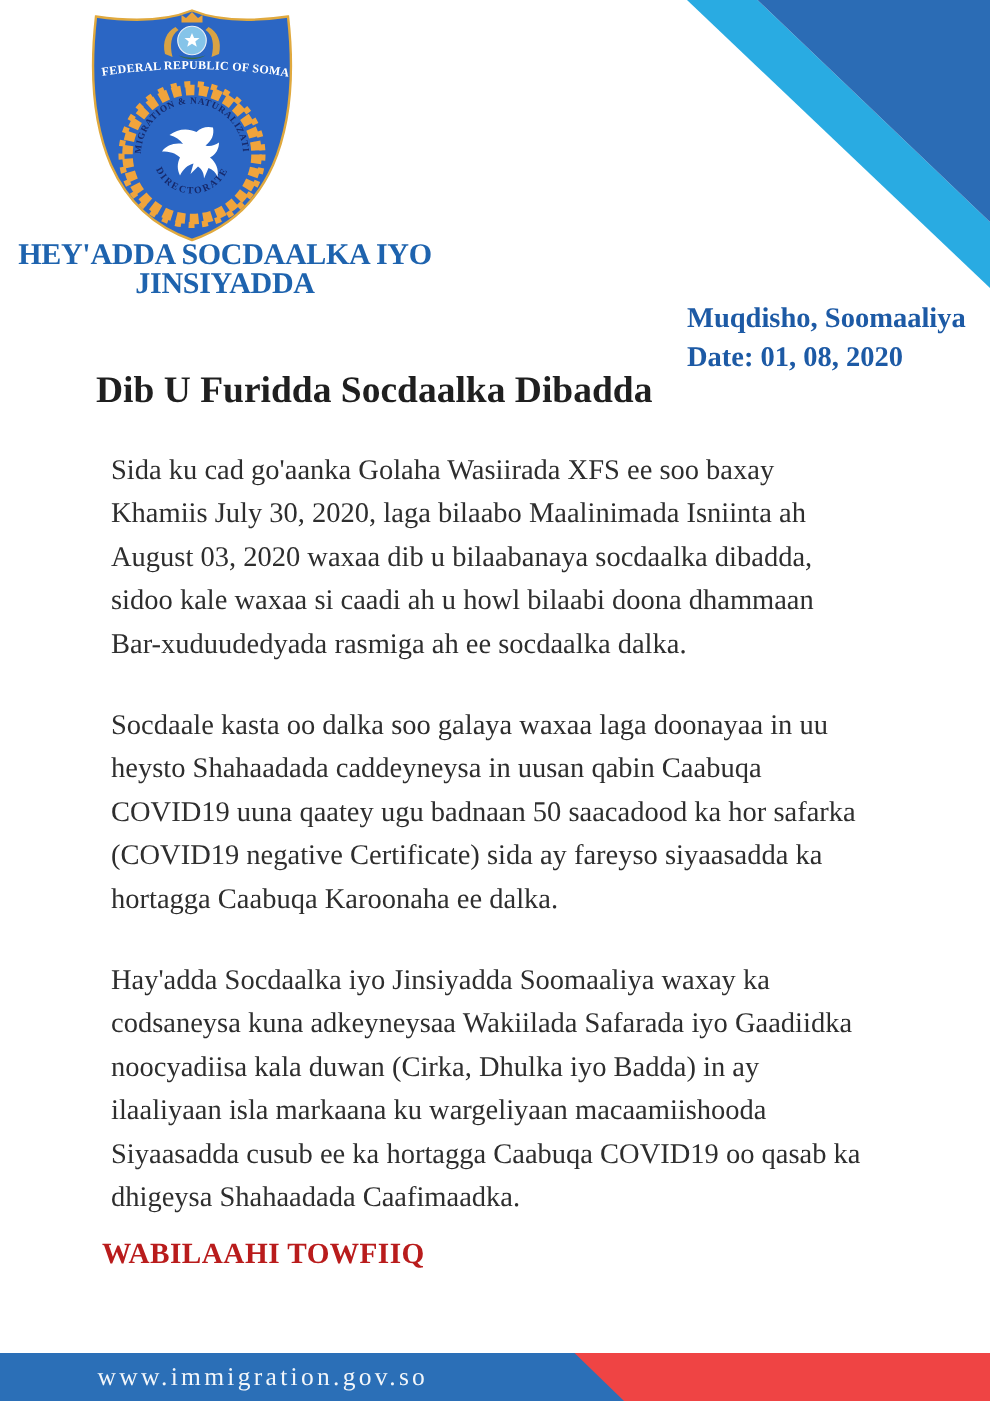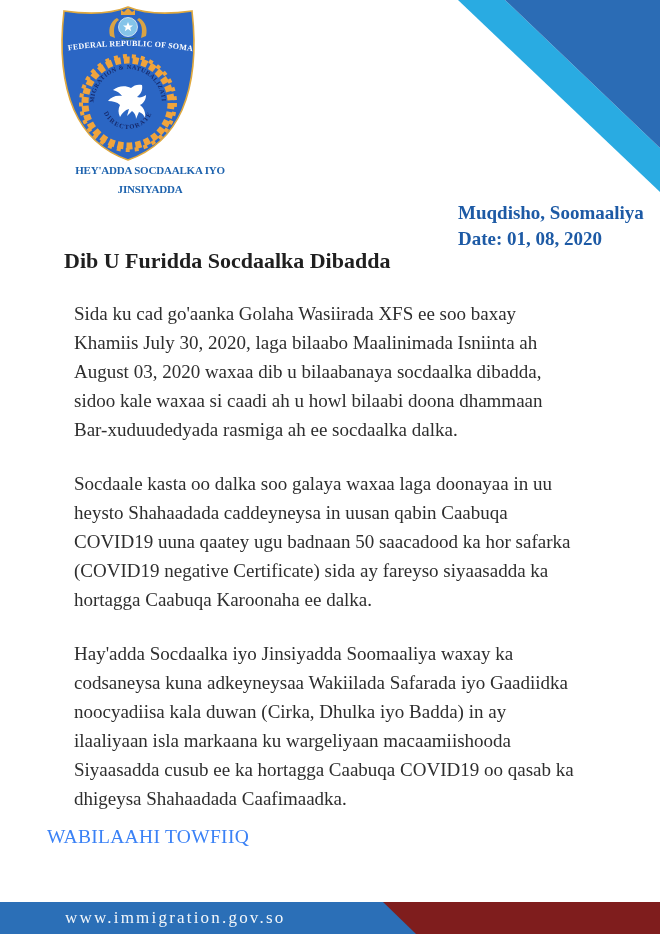--- a/index.html
+++ b/index.html
@@ -13,53 +13,53 @@
   
   .corner-svg{position:absolute;top:0;right:0;width:210px;height:200px;}
   
   .emblem{position:absolute;left:53px;top:4px;width:150px;height:158px;}
   
   .org-name{
     position:absolute;left:0;top:161px;width:300px;
     text-align:center;
     color:#1e63ae;
     font-weight:bold;
-    font-size:11px;line-height:18.5px;
+    font-size:20px;line-height:18.5px;
     letter-spacing:-0.2px;
   }
   
   .meta-block{
     position:absolute;left:458px;top:200px;
     color:#1d5aa5;font-weight:bold;
     font-size:19px;line-height:25.5px;
     white-space:nowrap;
   }
   
   .letter-title{
     position:absolute;left:64px;top:248px;
-    color:#1f1f1f;font-weight:bold;font-size:22px;line-height:26px;
+    color:#1f1f1f;font-weight:bold;font-size:25px;line-height:26px;
     white-space:nowrap;
   }
   .para{
     position:absolute;left:64px;width:565px;margin:10px;
     color:#2e2e2e;font-size:19px;line-height:28.9px;
     white-space:pre-line;
   }
   .para-1{top:290px;}
   .para-2{top:460px;}
   .para-3{top:630px;}
   .signoff{
-    position:absolute;left:47px;top:826px;
-    color:#3b82f6;font-weight:normal;font-size:19.5px;letter-spacing:0.3px;
+    position:absolute;left:68px;top:826px;
+    color:#b91c1c;font-weight:bold;font-size:19.5px;letter-spacing:0.3px;
     white-space:nowrap;
   }
   
   .footer{
     position:absolute;left:0;bottom:0;width:660px;height:32px;
-    background:#7f1d1d;
+    background:#ef4444;
   }
   .footer-dark{
     position:absolute;left:0;top:0;width:100%;height:100%;
     background:#2b6fb7;
     clip-path:polygon(0 0,383px 0,416px 100%,0 100%);
   }
   .footer-site{
     position:absolute;left:65px;top:50%;transform:translateY(-50%);
     color:#f2f6fa;font-size:17px;letter-spacing:2.2px;
   }

